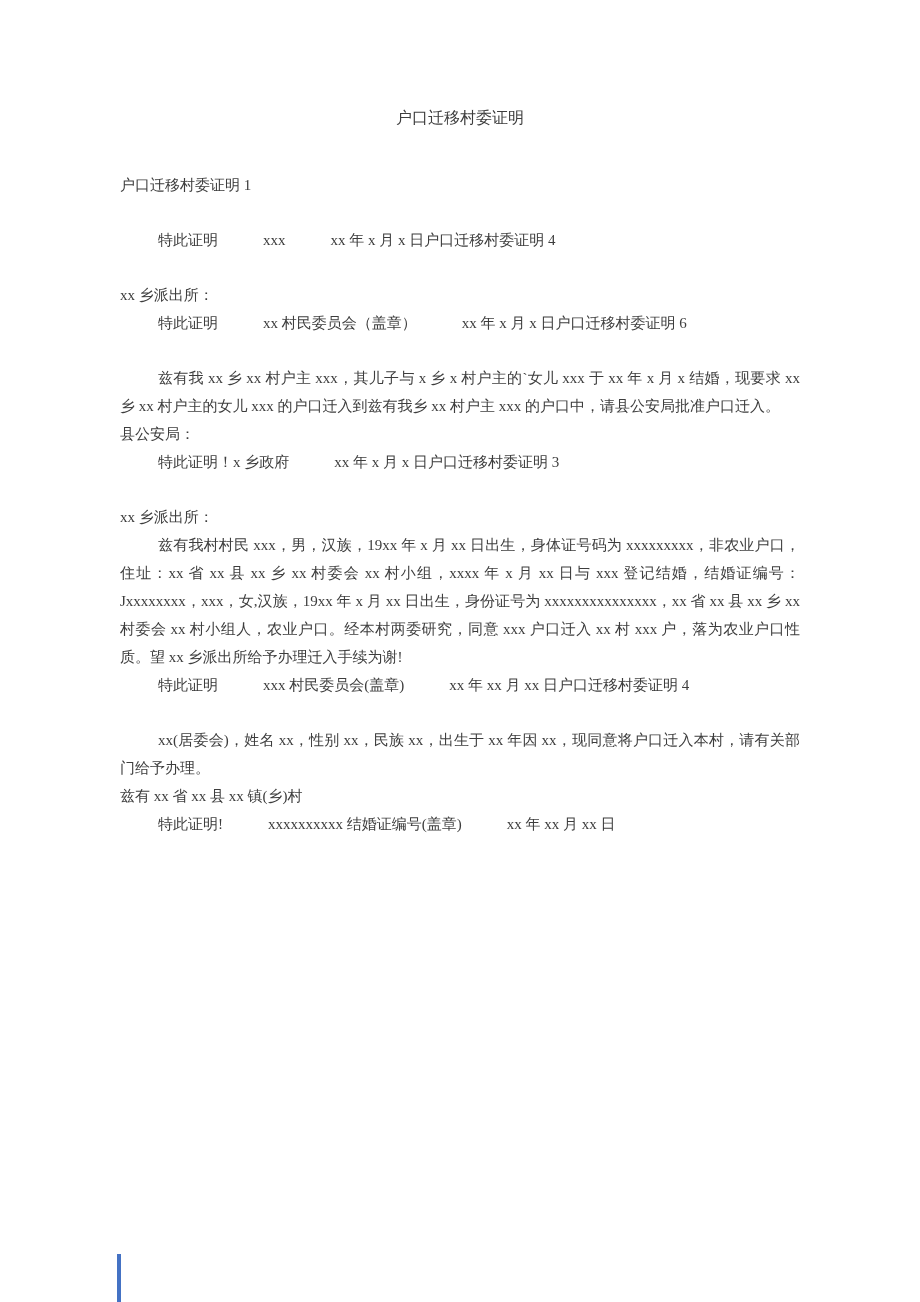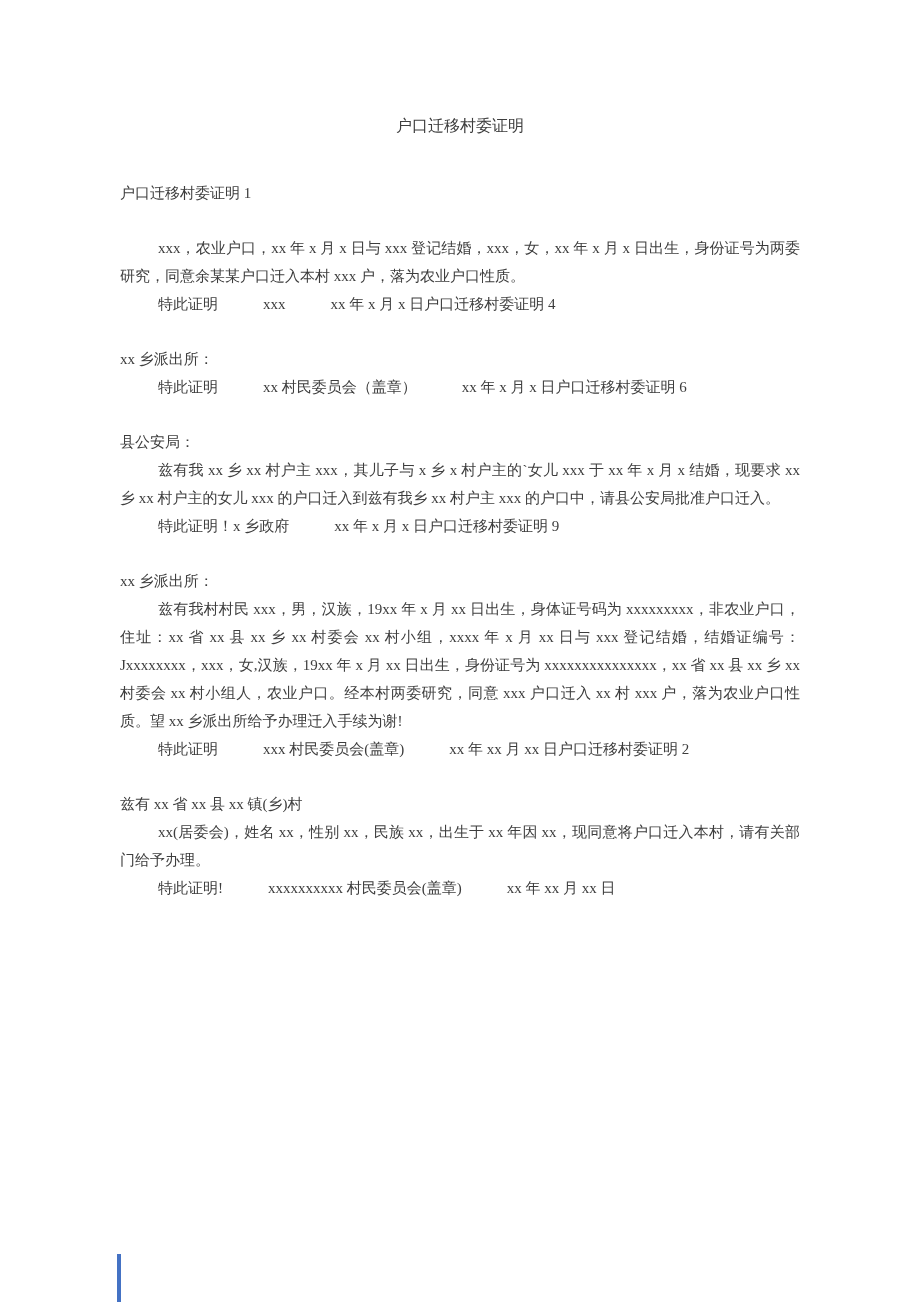--- a/index.html
+++ b/index.html
@@ -16,21 +16,21 @@
     position: relative;
     width: 920px;
     height: 1302px;
     background: #ffffff;
     font-family: "Liberation Serif", "DejaVu Serif", serif;
     color: #3d3d3d;
   }
   .content {
     position: absolute;
     left: 120px;
-    top: 112px;
+    top: 104px;
     width: 680px;
   }
   .doc-title {
     text-align: center;
     font-size: 16px;
     font-weight: normal;
     line-height: 28px;
     margin: 0 0 39px 0;
   }
   .section {
@@ -62,43 +62,42 @@
 <div class="page">
   <div class="content">
 
     <h1 class="doc-title">户口迁移村委证明</h1>
 
     <div class="section">
       <p class="para">户口迁移村委证明 1</p>
     </div>
 
     <div class="section">
-      <p class="para indent">xxx，农业户口，xx 年 x 月 x 日与 xxx 登记结婚，xxx，女，xx 年 x 月 x 日出生，身份证号为两委研究，同意余某某户口迁入本村 xxx 户，落为农业户口性质。</p>
       <p class="para indent">特此证明　　　xxx　　　xx 年 x 月 x 日户口迁移村委证明 4</p>
     </div>
 
     <div class="section">
       <p class="para">xx 乡派出所：</p>
       <p class="para indent">特此证明　　　xx 村民委员会（盖章）　　　xx 年 x 月 x 日户口迁移村委证明 6</p>
     </div>
 
     <div class="section">
+      <p class="para indent">兹有我 xx 乡 xx 村户主 xxx，其儿子与 x 乡 x 村户主的`女儿 xxx 于 xx 年 x 月 x 结婚，现要求 xx 乡 xx 村户主的女儿 xxx 的户口迁入到兹有我乡 xx 村户主 xxx 的户口中，请县公安局批准户口迁入。</p>
       <p class="para">县公安局：</p>
-      <p class="para indent">兹有我 xx 乡 xx 村户主 xxx，其儿子与 x 乡 x 村户主的`女儿 xxx 于 xx 年 x 月 x 结婚，现要求 xx 乡 xx 村户主的女儿 xxx 的户口迁入到兹有我乡 xx 村户主 xxx 的户口中，请县公安局批准户口迁入。</p>
-      <p class="para indent">特此证明！x 乡政府　　　xx 年 x 月 x 日户口迁移村委证明 9</p>
+      <p class="para indent">特此证明！x 乡政府　　　xx 年 x 月 x 日户口迁移村委证明 3</p>
     </div>
 
     <div class="section">
       <p class="para">xx 乡派出所：</p>
       <p class="para indent">兹有我村村民 xxx，男，汉族，19xx 年 x 月 xx 日出生，身体证号码为 xxxxxxxxx，非农业户口，住址：xx 省 xx 县 xx 乡 xx 村委会 xx 村小组，xxxx 年 x 月 xx 日与 xxx 登记结婚，结婚证编号：Jxxxxxxxx，xxx，女,汉族，19xx 年 x 月 xx 日出生，身份证号为 xxxxxxxxxxxxxxx，xx 省 xx 县 xx 乡 xx 村委会 xx 村小组人，农业户口。经本村两委研究，同意 xxx 户口迁入 xx 村 xxx 户，落为农业户口性质。望 xx 乡派出所给予办理迁入手续为谢!</p>
-      <p class="para indent">特此证明　　　xxx 村民委员会(盖章)　　　xx 年 xx 月 xx 日户口迁移村委证明 2</p>
+      <p class="para indent">特此证明　　　xxx 村民委员会(盖章)　　　xx 年 xx 月 xx 日户口迁移村委证明 4</p>
     </div>
 
     <div class="section">
+      <p class="para indent">xx(居委会)，姓名 xx，性别 xx，民族 xx，出生于 xx 年因 xx，现同意将户口迁入本村，请有关部门给予办理。</p>
       <p class="para">兹有 xx 省 xx 县 xx 镇(乡)村</p>
-      <p class="para indent">xx(居委会)，姓名 xx，性别 xx，民族 xx，出生于 xx 年因 xx，现同意将户口迁入本村，请有关部门给予办理。</p>
-      <p class="para indent">特此证明!　　　xxxxxxxxxx 村民委员会(盖章)　　　xx 年 xx 月 xx 日</p>
+      <p class="para indent">特此证明!　　　xxxxxxxxxx 结婚证编号(盖章)　　　xx 年 xx 月 xx 日</p>
     </div>
 
   </div>
 
   <div class="blue-bar" style="background: rgb(68, 114, 196);"></div>
 </div>
 
 </body></html>

